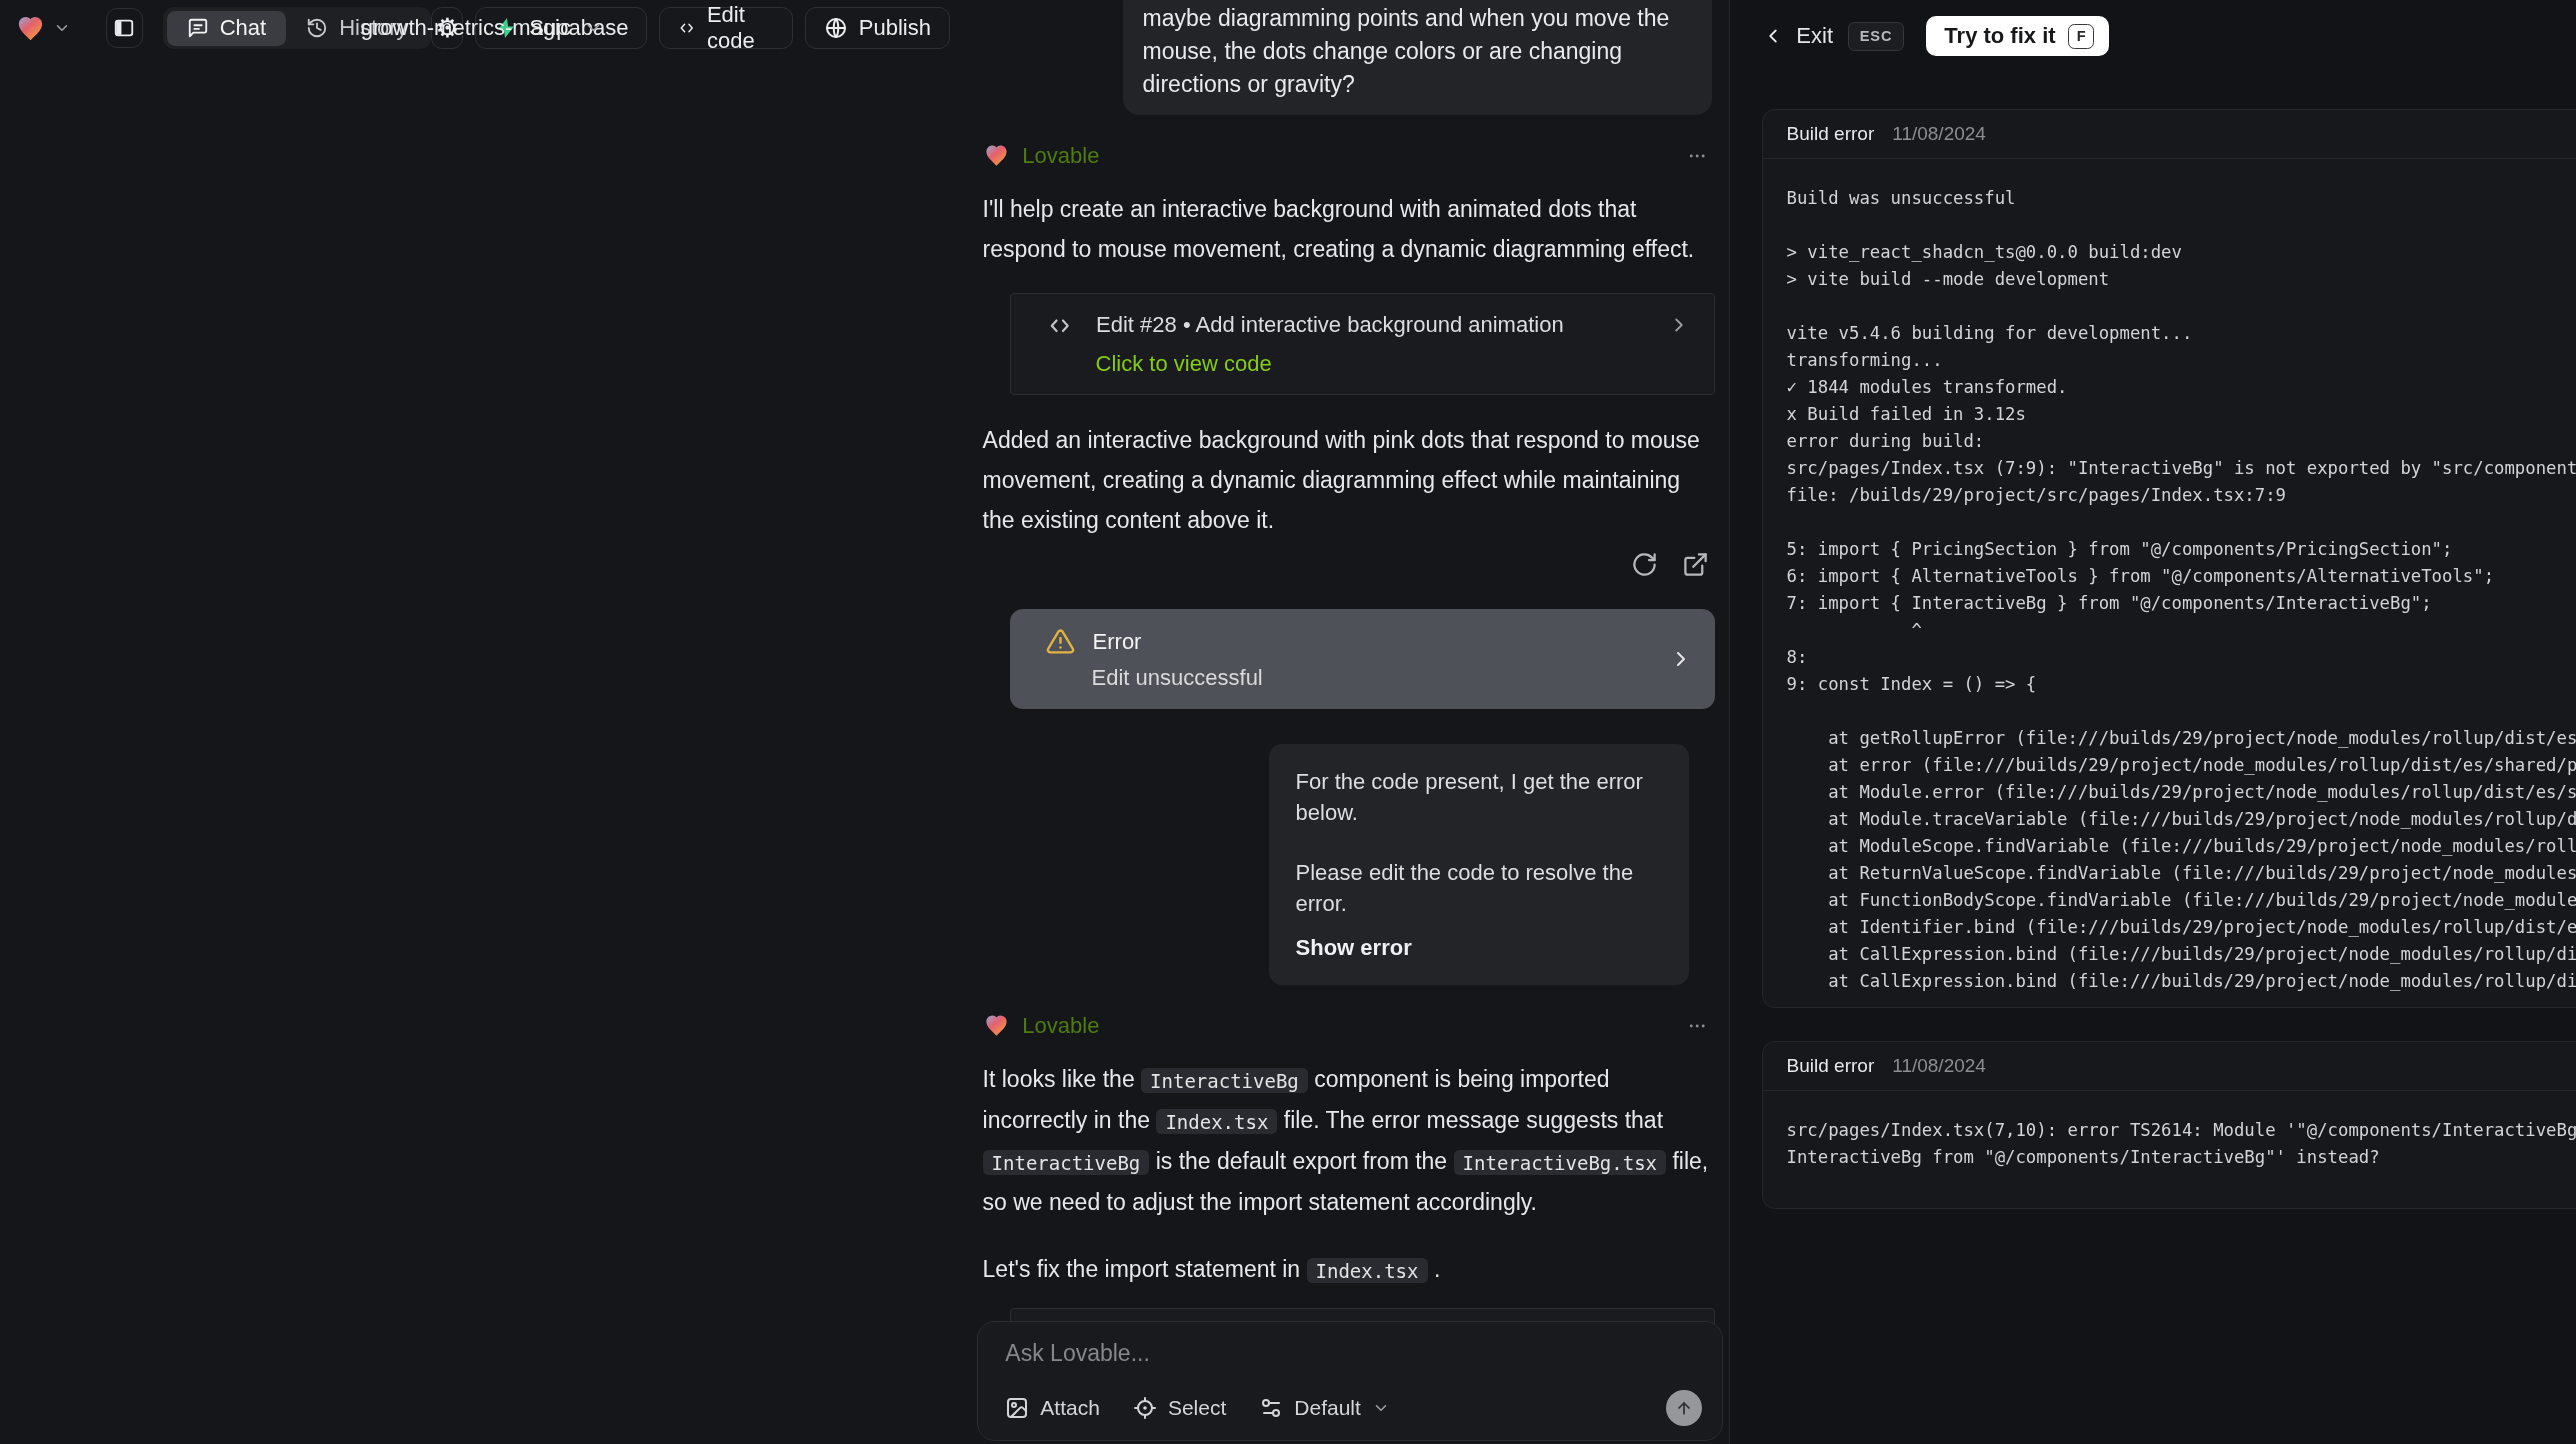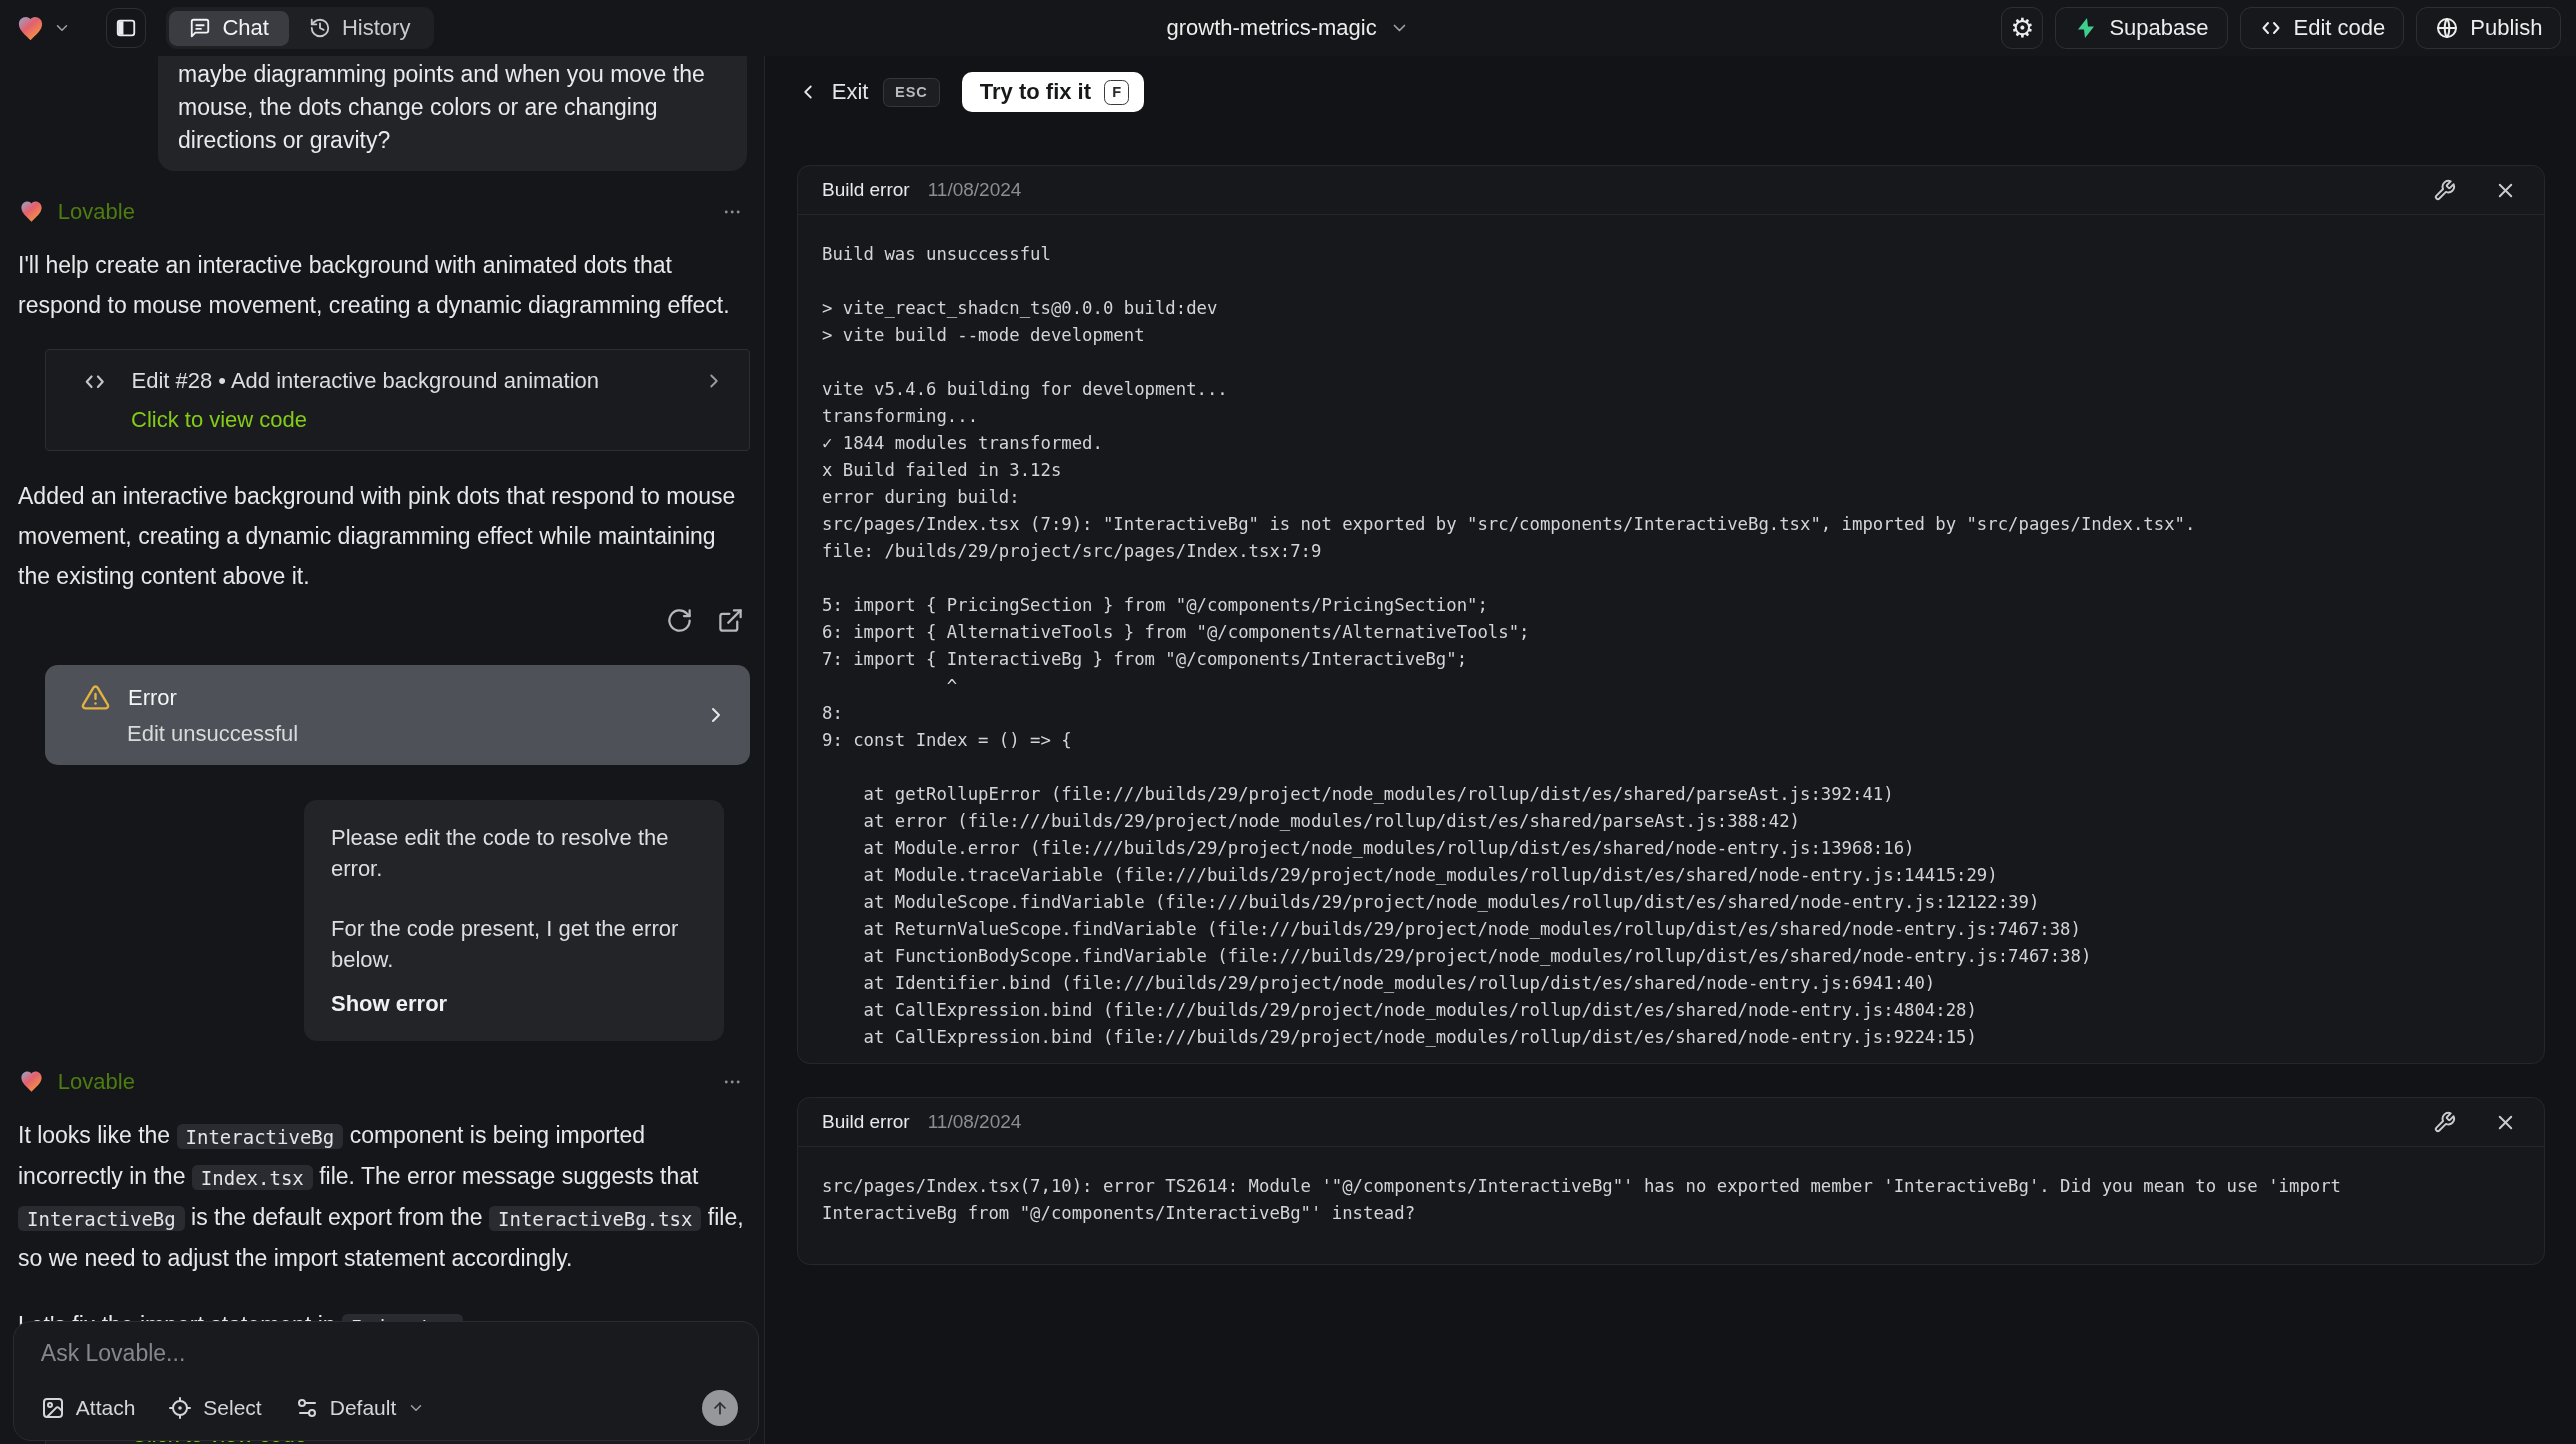--- a/index.html
+++ b/index.html
@@ -1,18 +1,18 @@
 <!DOCTYPE html>
 <html style="--accent-green: #3ecf8e; --warning: #e3b341; --error-card-bg: #4e5157;font-size:14.6px"><head>
 <meta charset="utf-8">
 <style>
   * { box-sizing: border-box; margin: 0; padding: 0; }
   html,body { width:2576px; height:1445px; overflow:hidden; background:#121316;
     font-family:"Liberation Sans", sans-serif; }
-  .app { width:2576px; height:1445px; display:flex; flex-direction:column; background:#151619; color:#e7e8ea; }
+  .app { width:2576px; height:1445px; display:flex; flex-direction:row; background:#151619; color:#e7e8ea; }
 
   svg { display:block; }
   .ic { stroke:currentColor; fill:none; stroke-width:2; stroke-linecap:round; stroke-linejoin:round; }
 
   
   .topbar { height:56px; flex:0 0 56px; display:flex; align-items:center; padding:0 14.6px; position:relative; background:#151619; }
   .logo-wrap { display:flex; align-items:center; gap:7.3px; }
   .heart { width:31px; height:31px; }
   .logo-chev { color:#9fa1a6; }
   .icon-btn-bordered { width:40px; height:40px; margin-left:35px; border:0.9px solid #2e2f34; border-radius:11px;
@@ -257,22 +257,22 @@
             </svg>
             <span class="title">Error</span>
           </div>
           <div class="subtitle">Edit unsuccessful</div>
           <svg class="ic chev" width="24" height="24" viewBox="0 0 24 24">
               <polyline points="9 6 15 12 9 18"></polyline>
             </svg>
         </div>
 
         <div class="helper-card">
+          <div class="line">For the code present, I get the error below.</div>
           <div class="line">Please edit the code to resolve the error.</div>
-          <div class="line">For the code present, I get the error below.</div>
           <div class="action">Show error</div>
         </div>
 
         <div class="msg-header">
           <svg class="avatar" viewBox="0 0 24 24">
               <use href="#heart-path" fill="url(#heart-grad)"></use>
             </svg>
           <span class="name">Lovable</span>
           <svg class="more-dots" width="24" height="24" viewBox="0 0 24 24">
             <g fill="currentColor">

